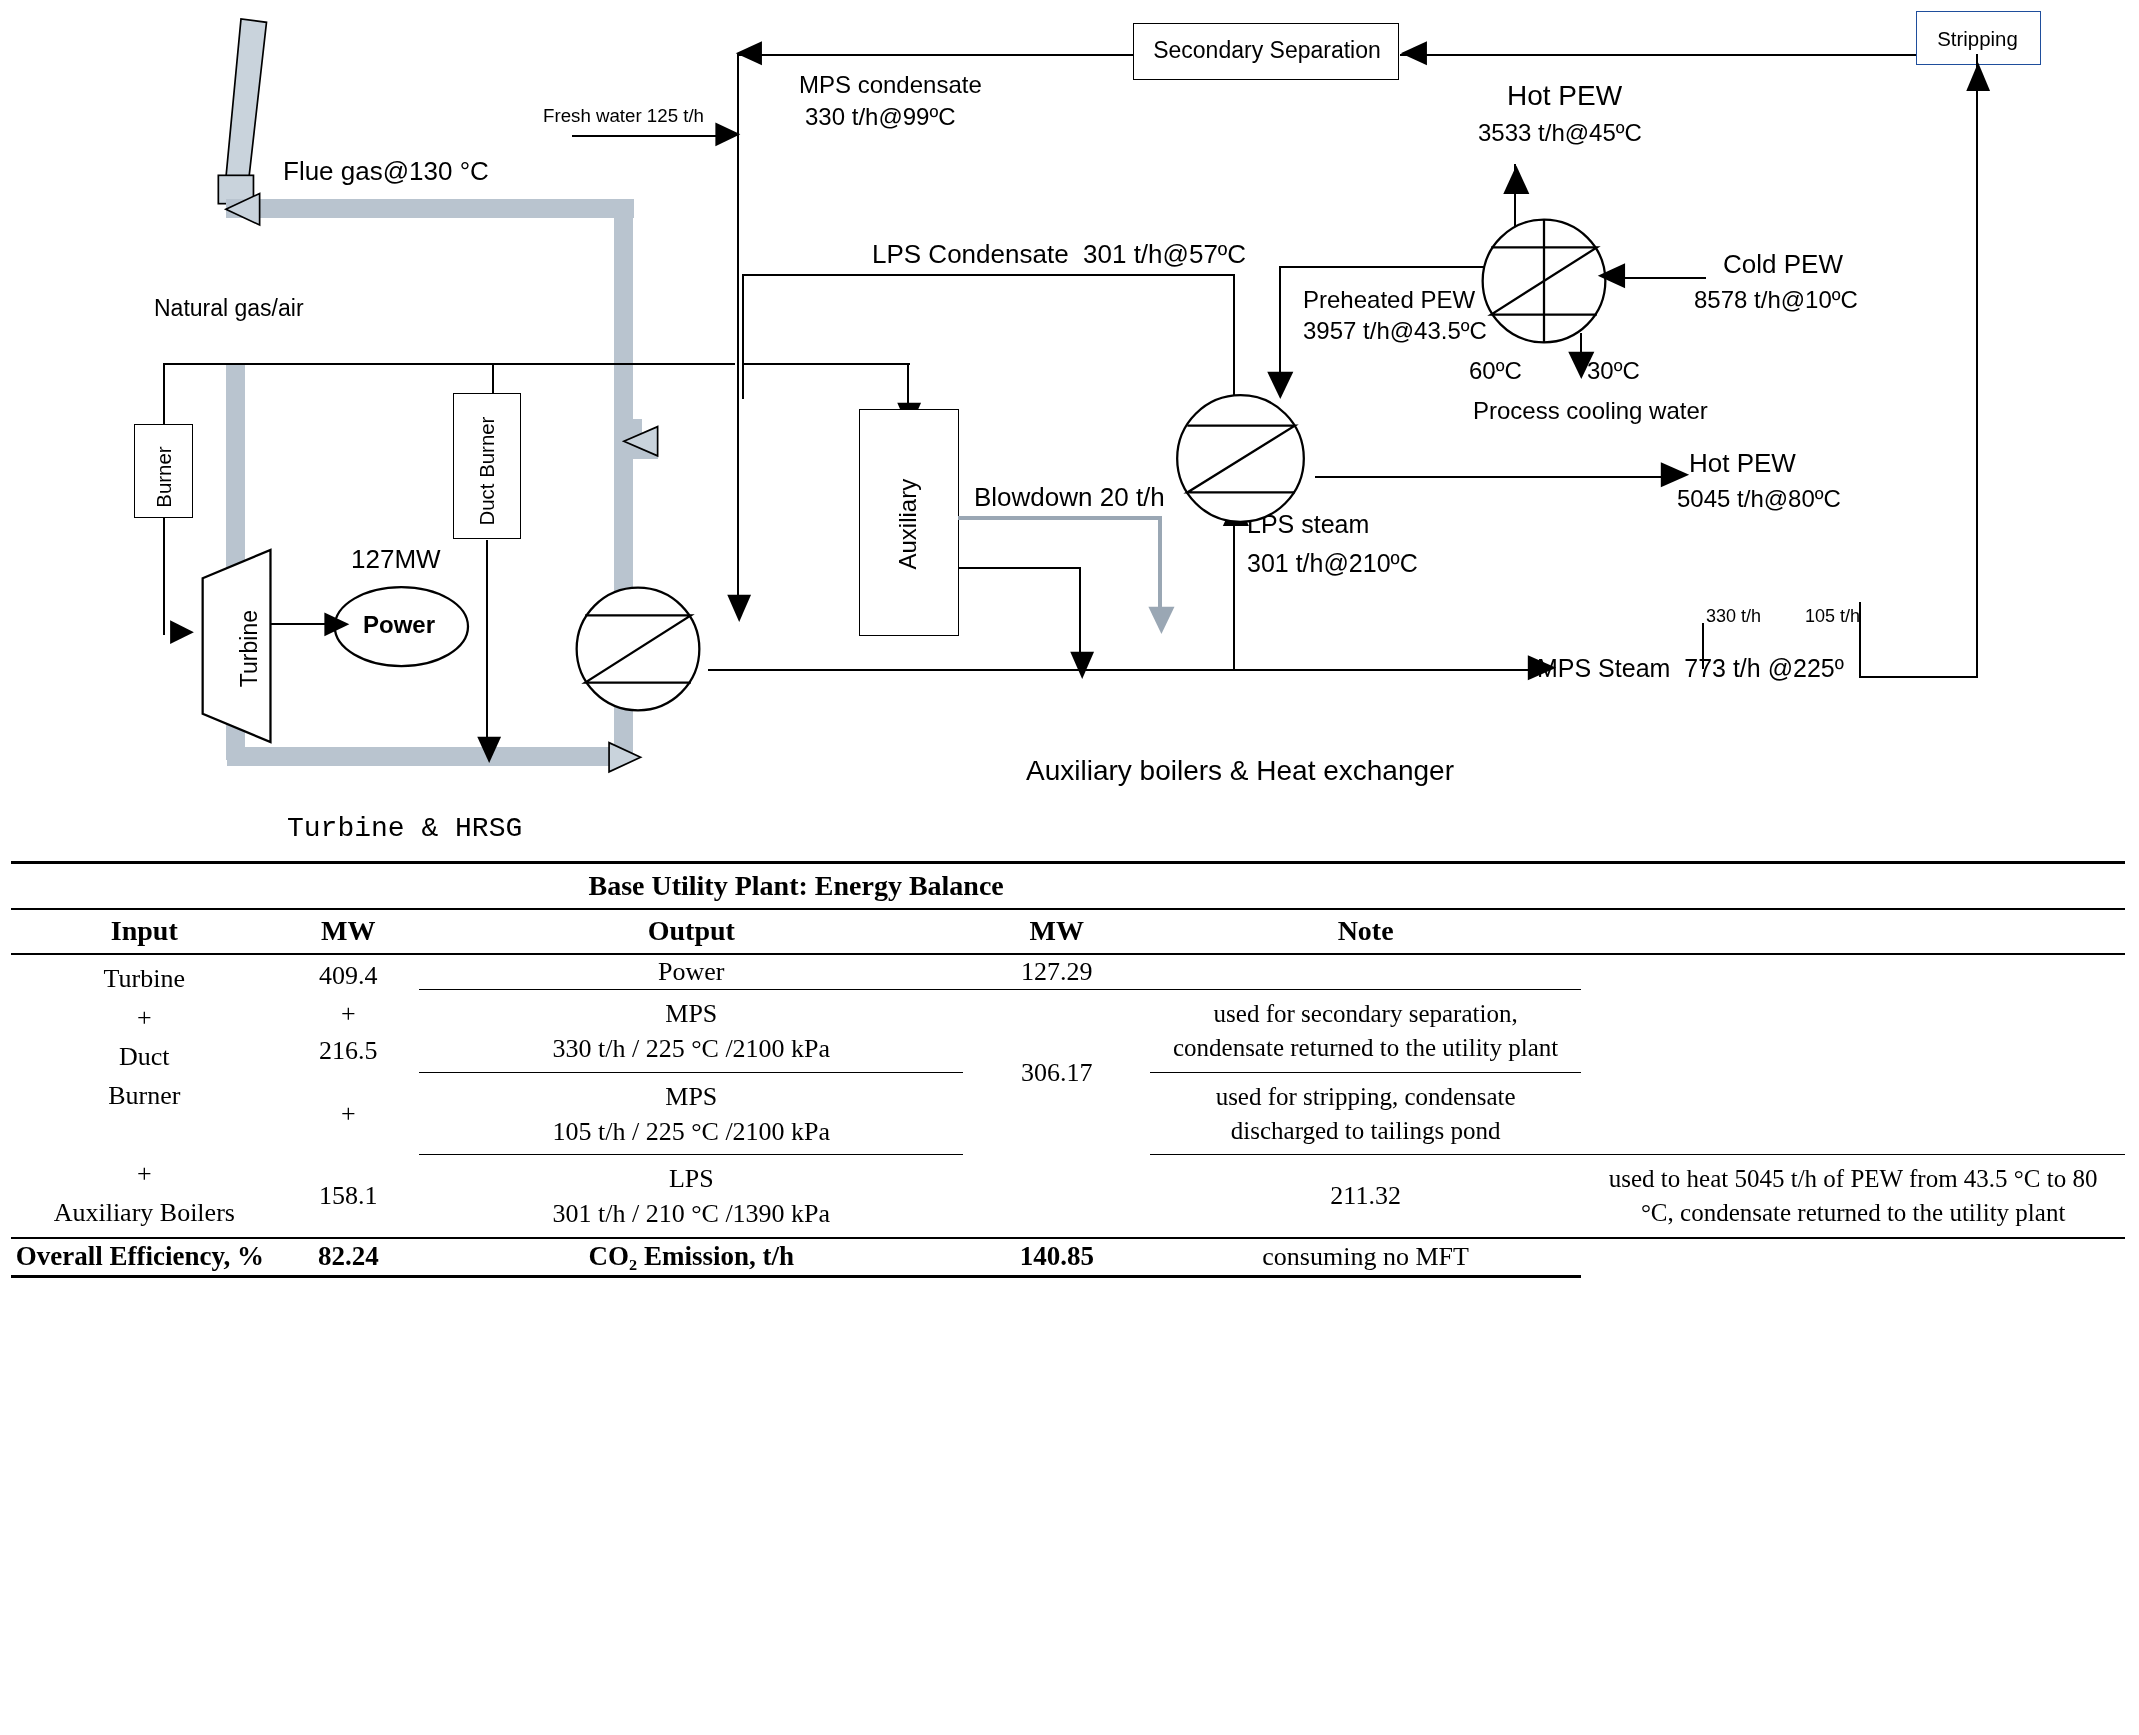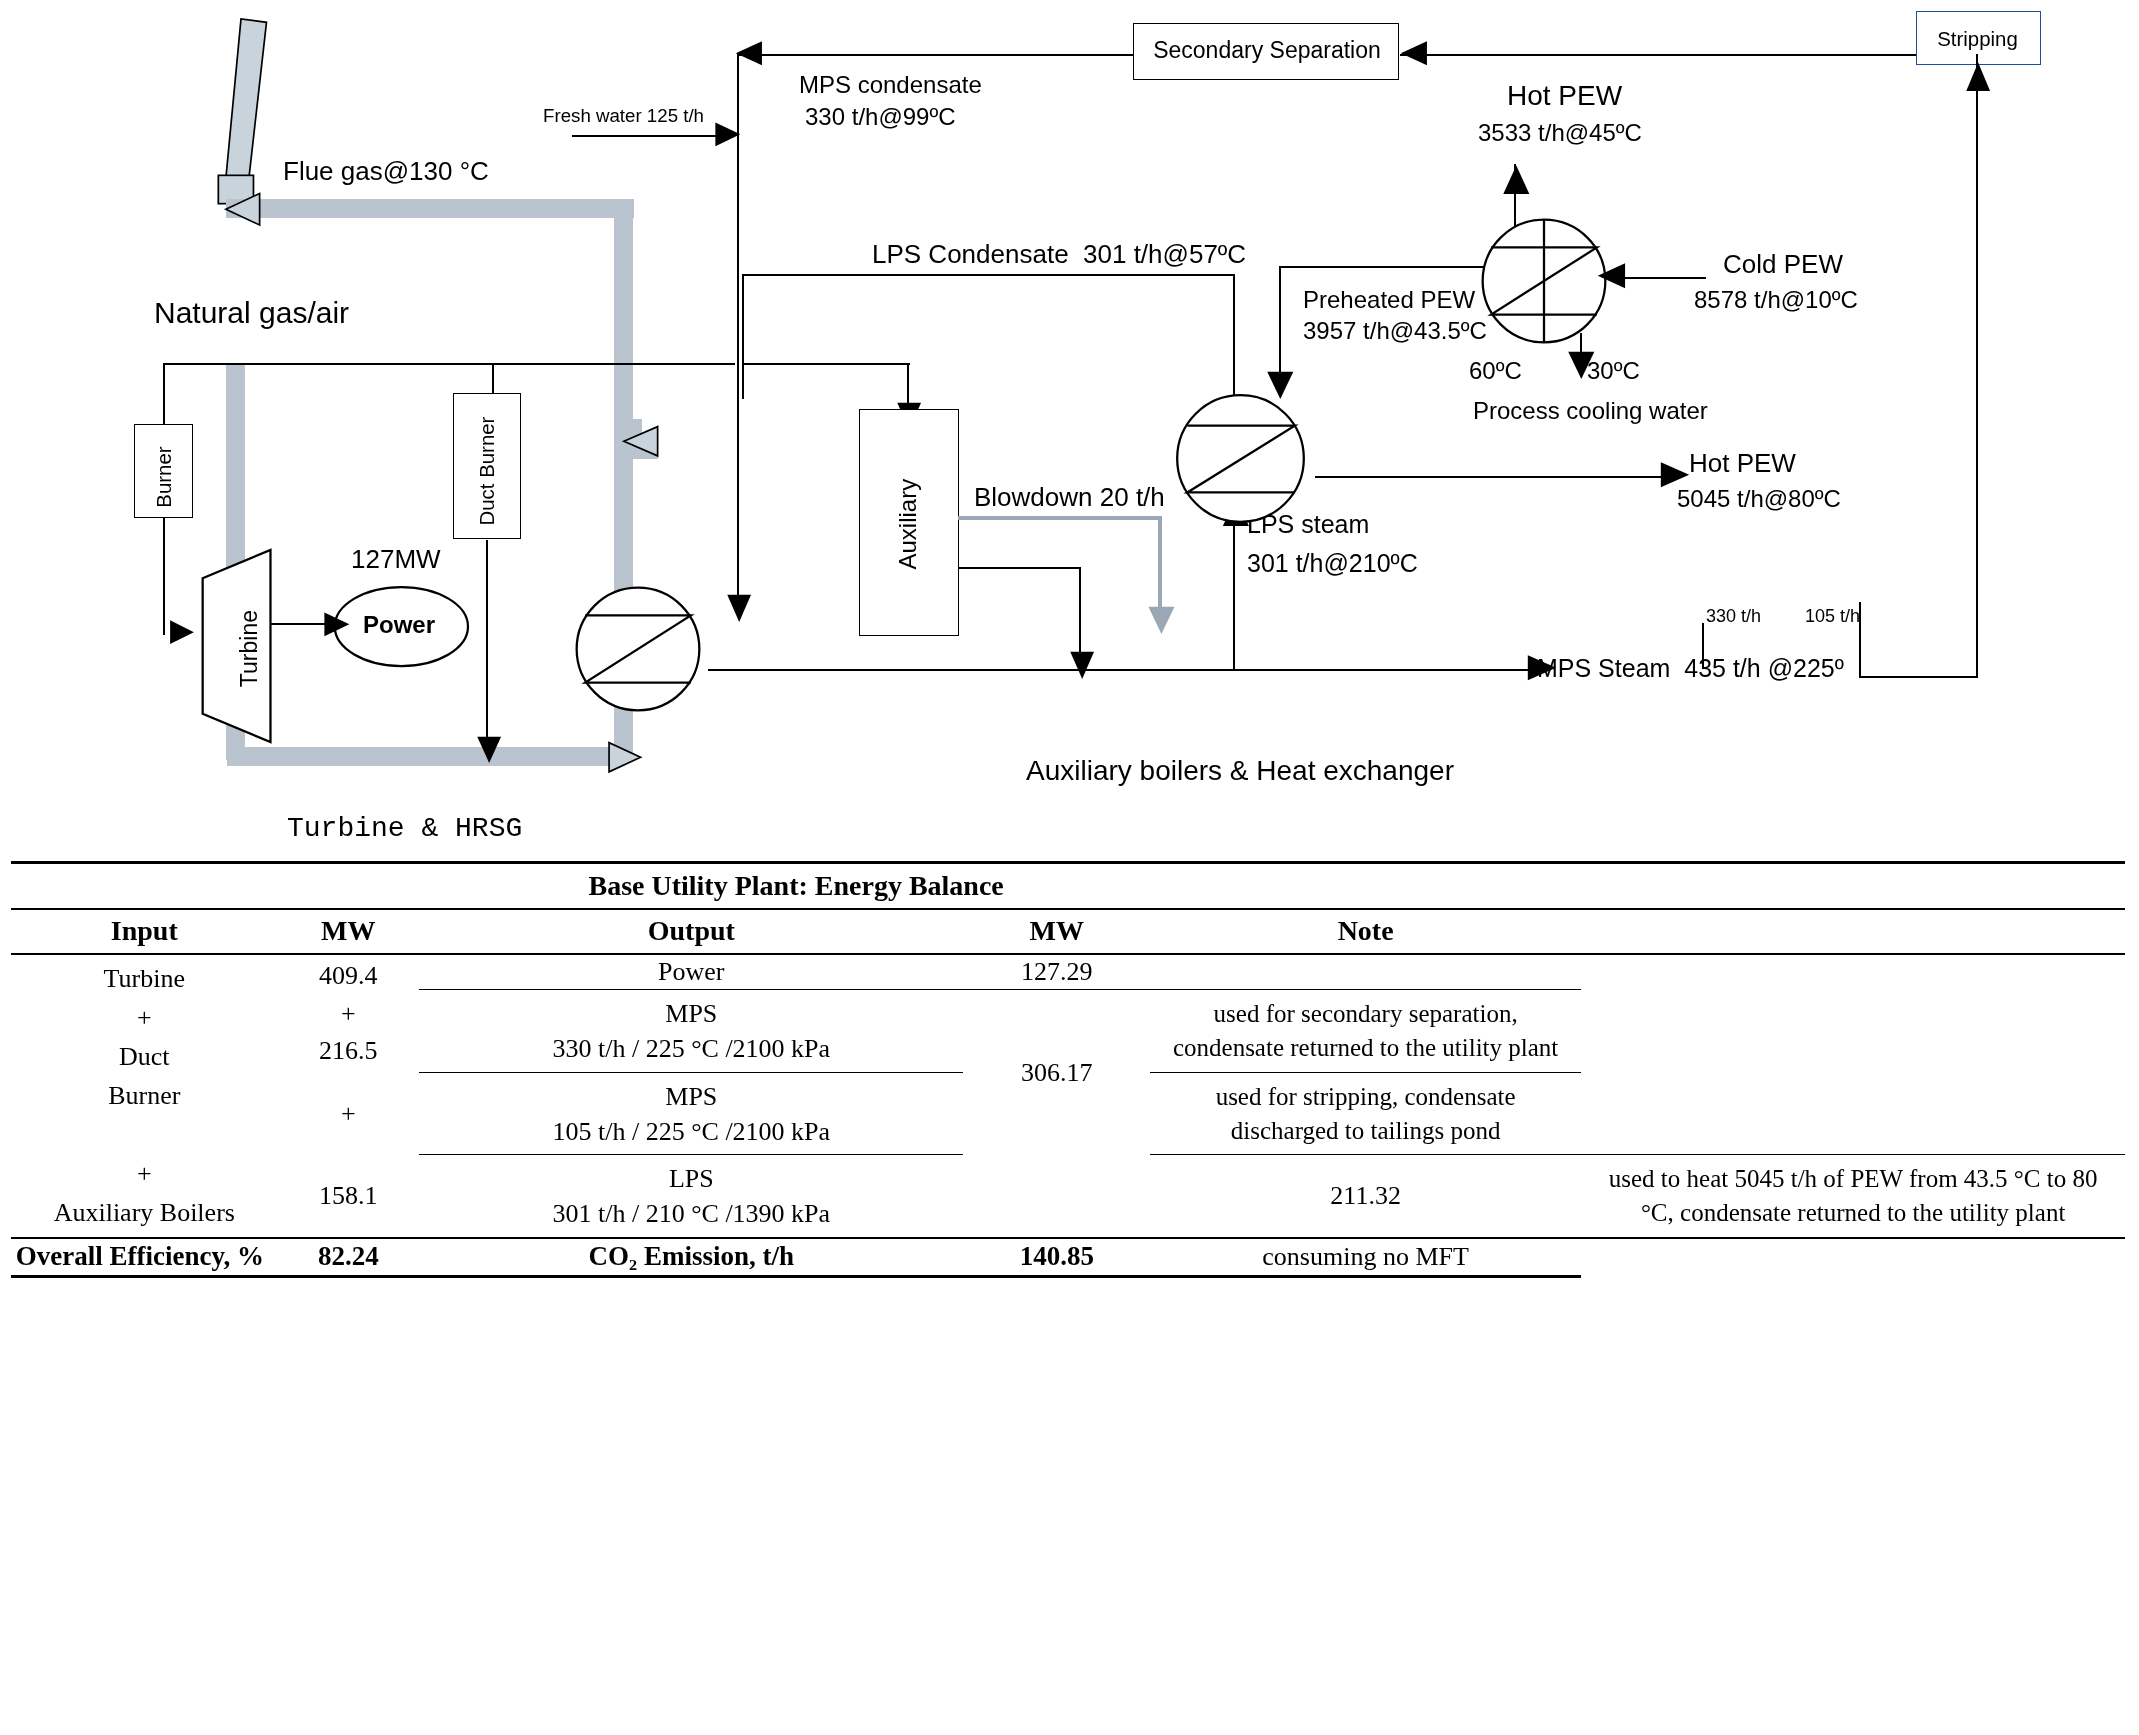--- a/index.html
+++ b/index.html
@@ -53,21 +53,21 @@
     </svg>
     <svg width="68" height="45" style="position:absolute;left:618px;top:421px;" viewBox="0 0 120 80">
       <polygon points="10,36 70,10 70,62" fill="#c9d3dc" stroke="#000" stroke-width="3"></polygon>
     </svg>
     <svg width="51" height="45" style="position:absolute;left:601px;top:737px;" viewBox="0 0 90 80">
       <polygon points="70,36 14,10 14,62" fill="#c9d3dc" stroke="#000" stroke-width="3"></polygon>
     </svg>
 
     <div class="lbl" style="left:283px;top:156px;font-size:26px;">Flue gas@130 °C</div>
 
-    <div class="lbl" style="left:154px;top:295px;font-size:30px;">Natural gas/air</div>
+    <div class="lbl" style="left:154px;top:295px;font-size:23px;">Natural gas/air</div>
     <div class="ln lnh" style="left:163px;top:363px;width:572px;"></div>
     <div class="ln lnv" style="left:163px;top:363px;height:62px;"></div>
     <div class="ln lnv" style="left:492px;top:363px;height:34px;"></div>
     <div class="ln lnv" style="left:163px;top:510px;height:125px;"></div>
     <svg width="40" height="34" style="position:absolute;left:162px;top:618px;" viewBox="0 0 70 60">
         <polygon points="14,4 14,46 56,25" fill="#000"></polygon>
       </svg>
 
     <div class="vbox" style="left:134px;top:424px;width:59px;height:94px;"></div>
     <div class="lbl vtxt" style="left:113px;top:465px;width:102px;text-align:center;transform:rotate(-90deg);font-size:20.4px;">Burner</div>
@@ -160,21 +160,21 @@
     <div class="ln lnh gray2" style="left:958px;top:516px;width:204px;height:4px;"></div>
     <div class="ln lnv gray2" style="left:1158px;top:516px;height:102px;width:4px;"></div>
     <svg width="34" height="40" style="position:absolute;left:1145px;top:601px;" viewBox="0 0 60 70">
         <polygon points="6,10 52,10 29,58" fill="#9aa7b4"></polygon>
       </svg>
 
     <div class="ln lnh" style="left:708px;top:669px;width:822px;"></div>
     <svg width="40" height="34" style="position:absolute;left:1522px;top:653px;" viewBox="0 0 70 60">
         <polygon points="10,4 10,48 60,26" fill="#000"></polygon>
       </svg>
-    <div class="lbl" style="left:1537px;top:654px;font-size:25px;">MPS Steam  435 t/h @225º</div>
+    <div class="lbl" style="left:1537px;top:654px;font-size:25px;">MPS Steam  773 t/h @225º</div>
     <div class="ln lnv" style="left:1702px;top:623px;height:46px;"></div>
 
     <div class="lbl" style="left:1247px;top:510px;font-size:25px;">LPS steam</div>
     <div class="lbl" style="left:1247px;top:543px;font-size:25px;margin-top:6px;">301 t/h@210ºC</div>
     <div class="ln lnv" style="left:1233px;top:499px;height:170px;"></div>
     <svg width="34" height="40" style="position:absolute;left:1220px;top:494px;" viewBox="0 0 60 70">
         <polygon points="28,6 5,56 51,56" fill="#000"></polygon>
       </svg>
 
     <svg width="147" height="147" style="position:absolute;left:1167px;top:385px;" viewBox="0 0 260 260">

